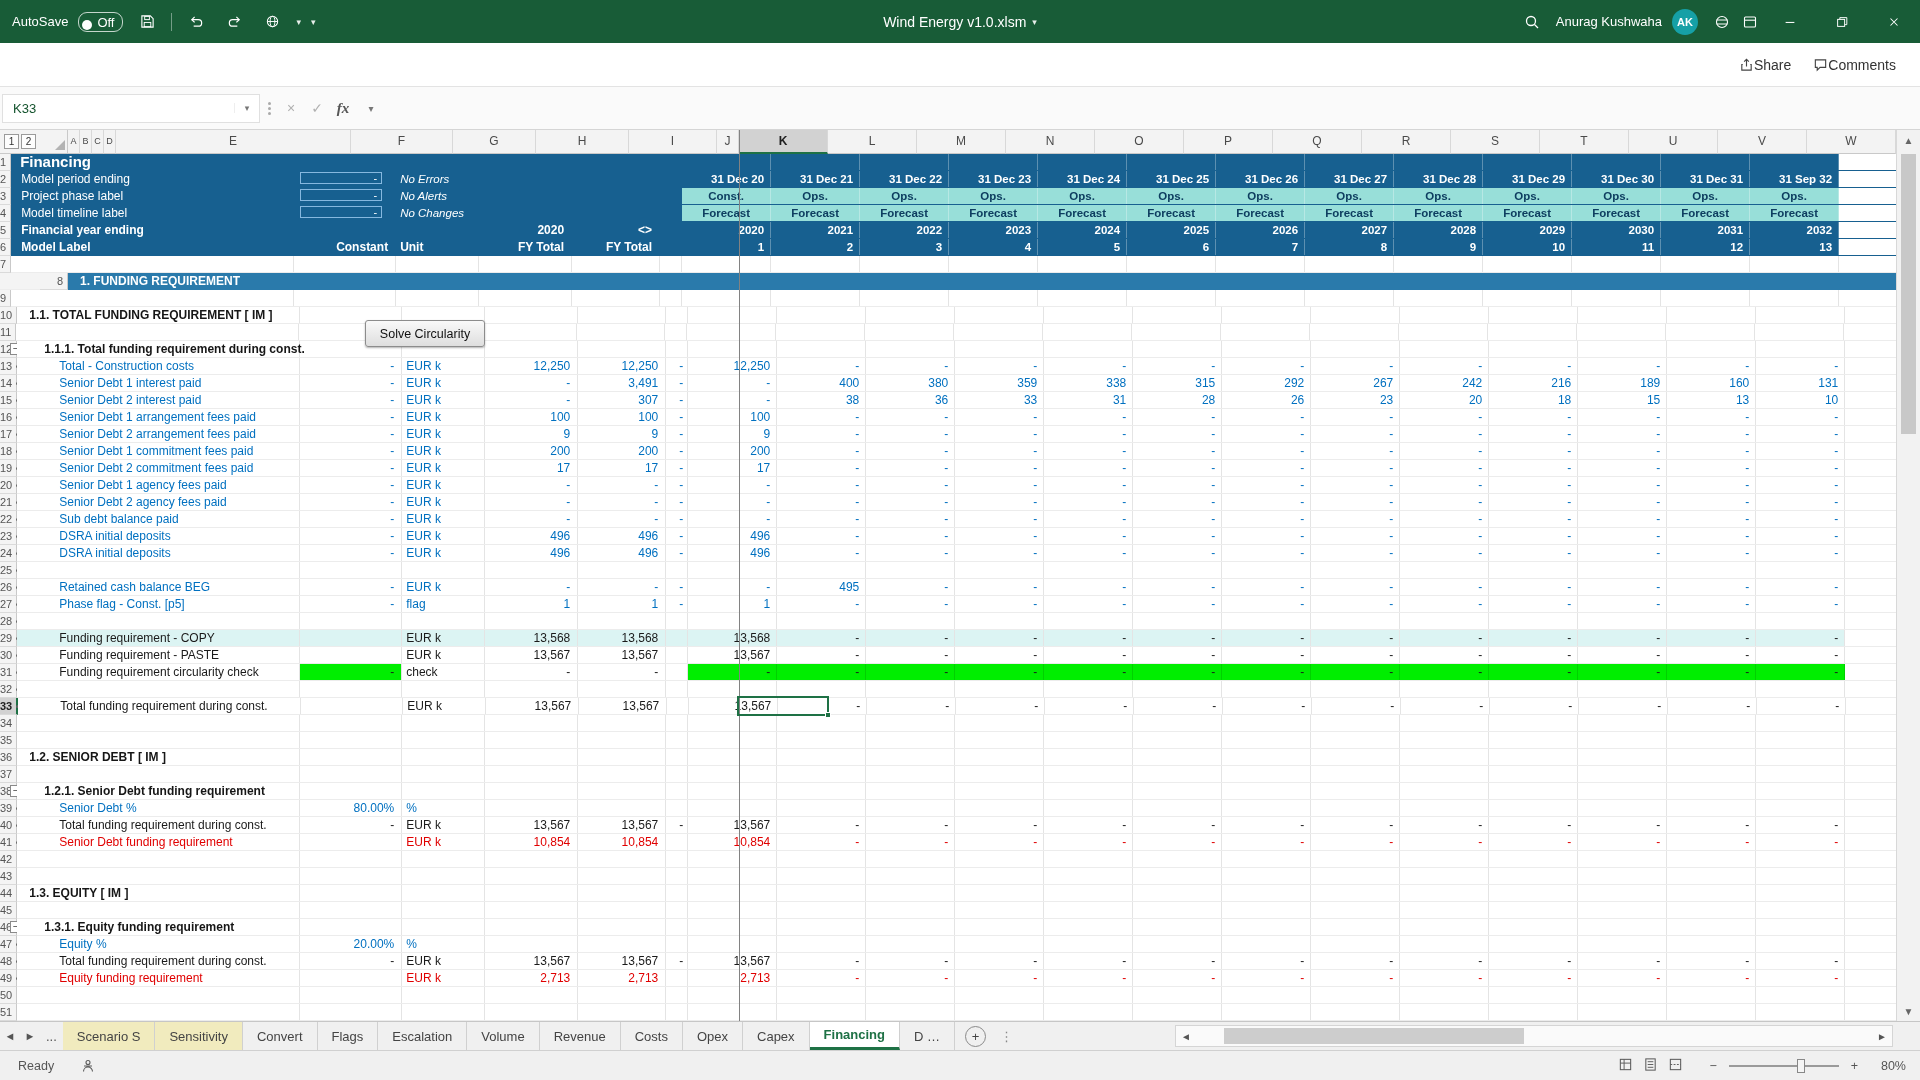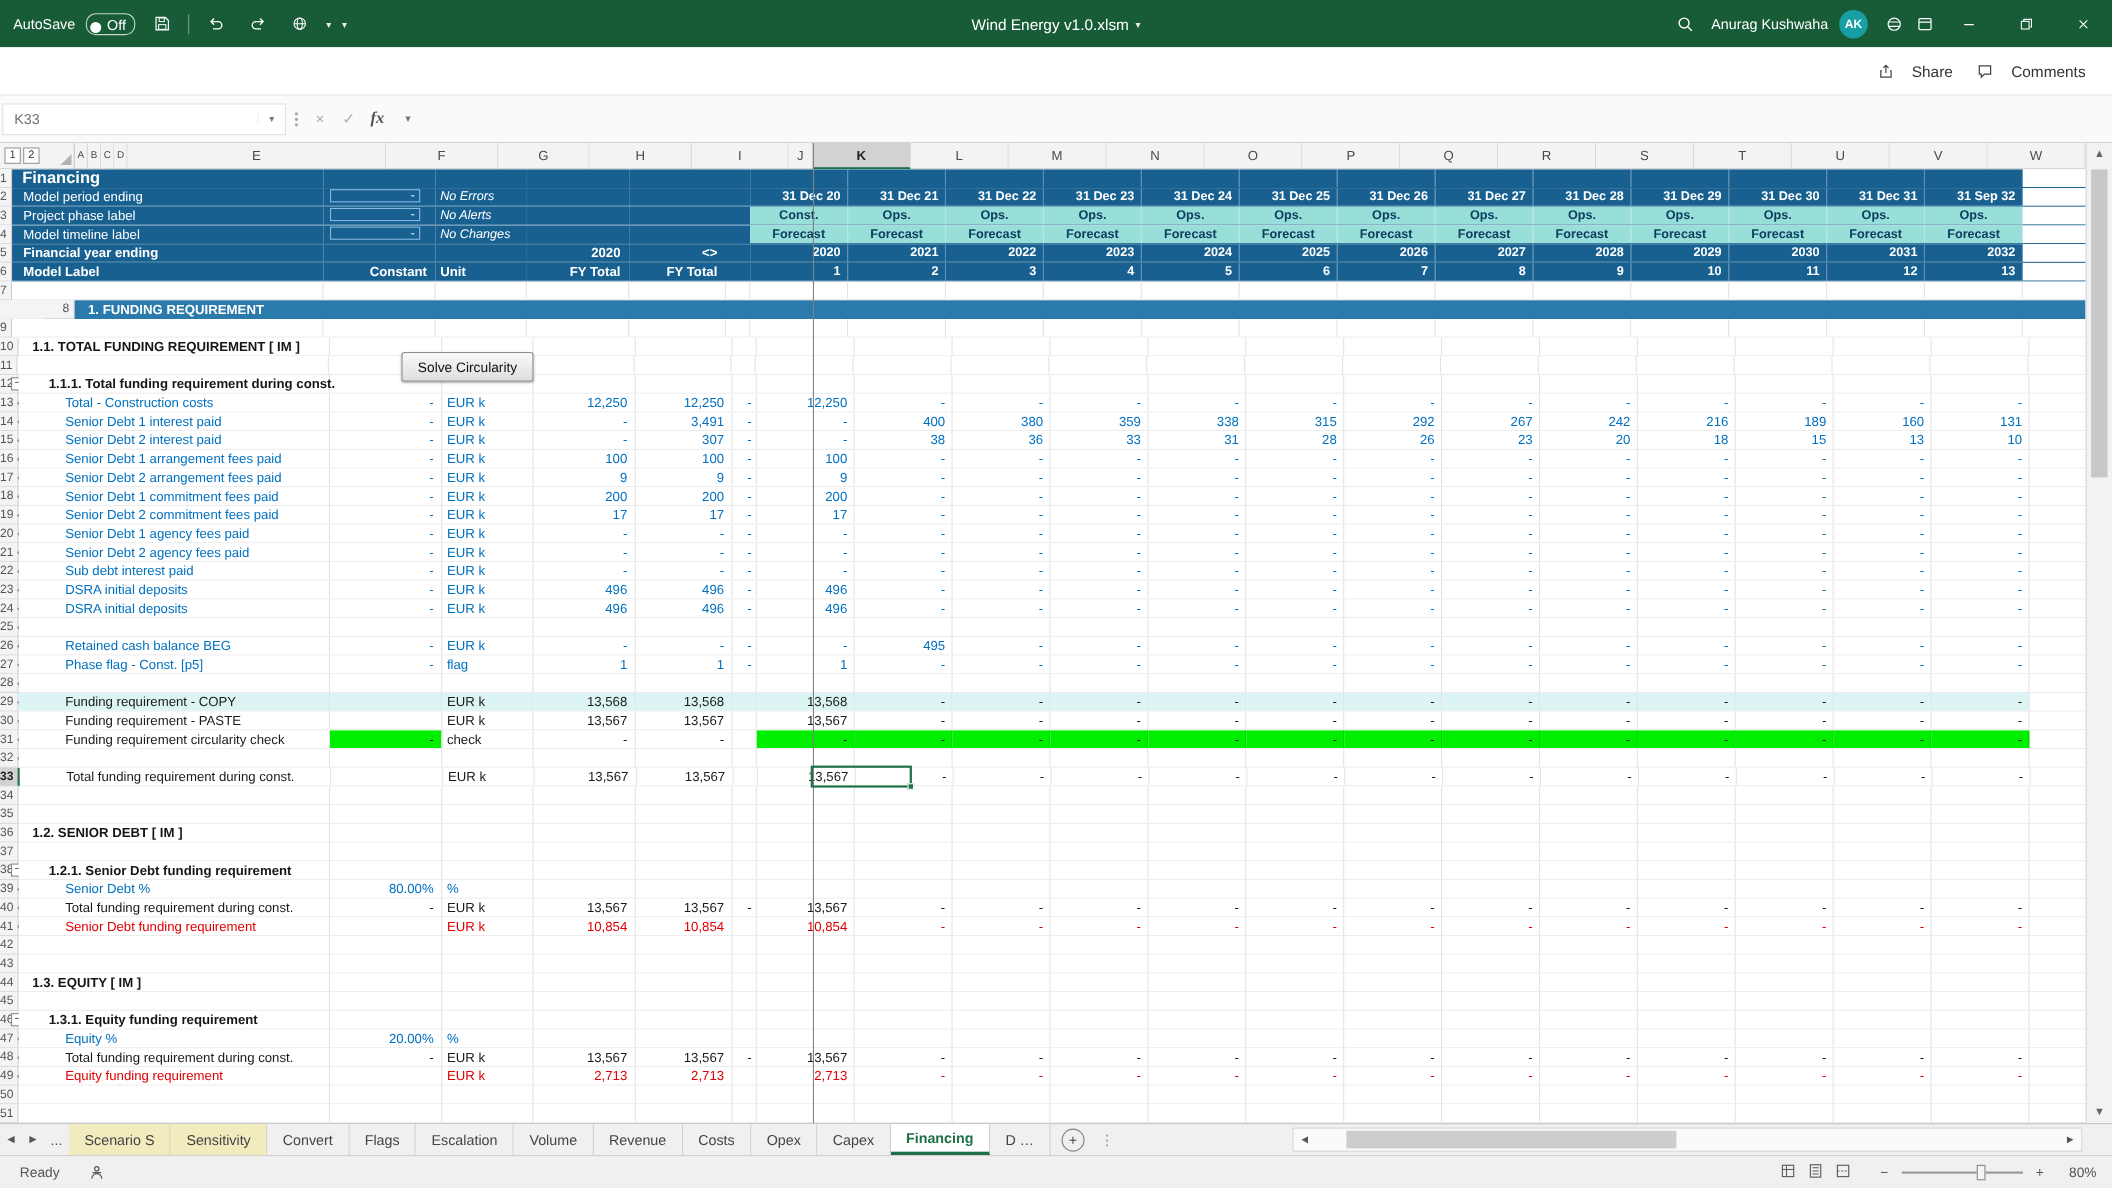--- a/index.html
+++ b/index.html
@@ -23,26 +23,26 @@
   .tb-right{margin-left:auto;display:flex;align-items:center;height:43px}
   .tb-user{font-size:13px;margin:0 10px;white-space:nowrap}
   .avatar{width:26px;height:26px;border-radius:50%;background:#16A0A6;display:flex;align-items:center;justify-content:center;font-size:11px;font-weight:bold;margin-right:10px}
   .winbtn{width:52px;height:43px;display:flex;align-items:center;justify-content:center}
 
   
   #menubar{position:absolute;left:0;top:43px;width:1920px;height:44px;background:#fff;border-bottom:1px solid #E3E3E3;display:flex;align-items:center;box-sizing:border-box}
   #menu-items{display:flex;align-items:center;padding-left:8px}
   .menu-item{padding:0 13px;font-size:15px;color:#3A3A3A;line-height:43px;white-space:nowrap;cursor:default}
   .mb-right{margin-left:auto;display:flex;align-items:center;gap:22px;padding-right:24px;font-size:14px;color:#333}
-  .mb-btn{display:flex;align-items:center;gap:16px}
+  .mb-btn{display:flex;align-items:center;gap:0}
 
   
   #fbar{position:absolute;left:0;top:87px;width:1920px;height:43px;background:#FAFAFA;border-bottom:1px solid #D5D5D5;display:flex;align-items:center;box-sizing:border-box}
   #namebox{width:258px;height:29px;background:#fff;border:1px solid #E0E0E0;margin-left:2px;display:flex;align-items:center;box-sizing:border-box}
-  #namebox .ref{flex:1;padding-left:10px;font-size:13px;color:#737373}
+  #namebox .ref{flex:1;padding-left:10px;font-size:13px;color:#14532d}
   #namebox .nb-caret{width:24px;text-align:center;color:#777;font-size:9px;border-left:1px solid #EEE}
   .fb-sep{width:10px;display:flex;flex-direction:column;align-items:center;gap:2px;margin:0 4px}
   .fb-sep i{width:3px;height:3px;border-radius:50%;background:#AAA}
   .fb-btn{width:26px;text-align:center;font-size:14px;color:#B0B0B0}
   .fb-fx{font-family:"Liberation Serif",serif;font-style:italic;font-weight:bold;color:#555;font-size:15px}
   #formulatext{flex:1;height:29px;background:#fff;border:1px solid #E0E0E0;margin-left:6px;display:flex;align-items:center;padding-left:10px;font-size:13px;color:#222;box-sizing:border-box}
   .fb-expand{width:30px;text-align:center;color:#777;font-size:10px}
 
   
   #colheads{position:absolute;left:0;top:130px;width:1896px;height:24px;display:flex;background:var(--hdrbg)}
@@ -866,21 +866,21 @@
             <div class="yc">-</div>
           </div>
         </div>
       </div>
       <div class="grow c-blue">
         <div class="ocell">
           <div class="odot"></div>
         </div>
         <div class="rnum">22</div>
         <div class="rc">
-          <div class="cl lab ind-d">Sub debt interest paid</div>
+          <div class="cl lab ind-d">Sub debt balance paid</div>
           <div class="cl f ar">-</div>
           <div class="cl g al">EUR k</div>
           <div class="cl h ar">-</div>
           <div class="cl i ar">-</div>
           <div class="cl j ar2">-</div>
           <div class="years">
             <div class="yc">-</div>
             <div class="yc">-</div>
             <div class="yc">-</div>
             <div class="yc">-</div>

